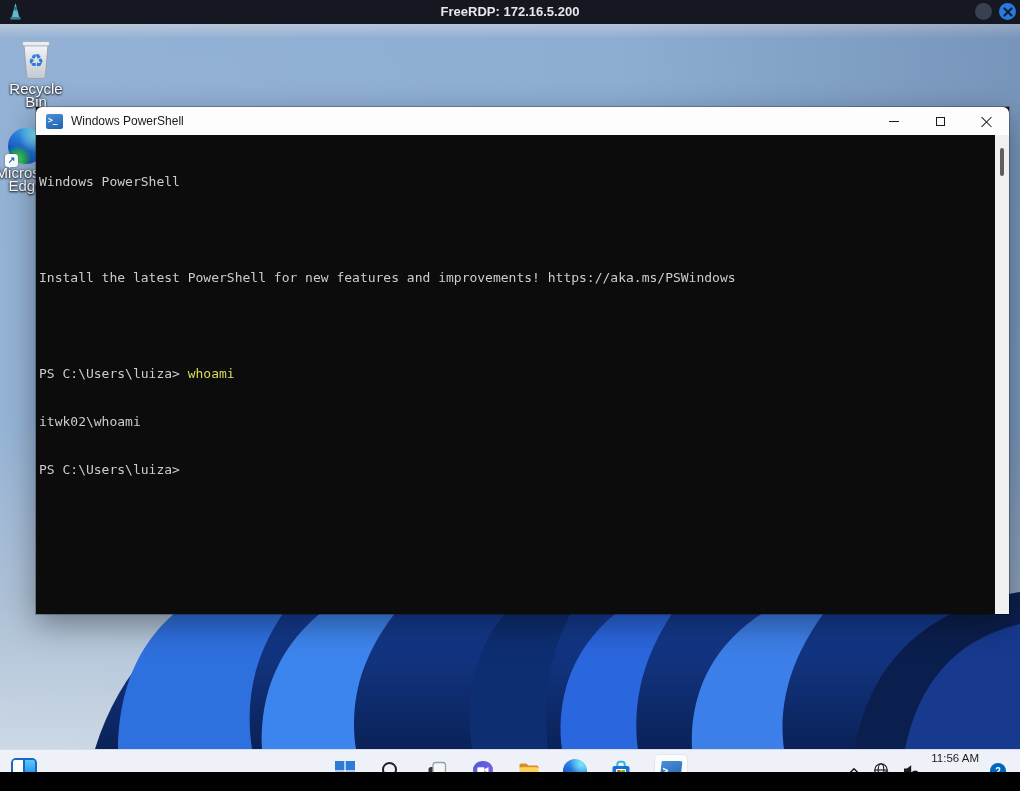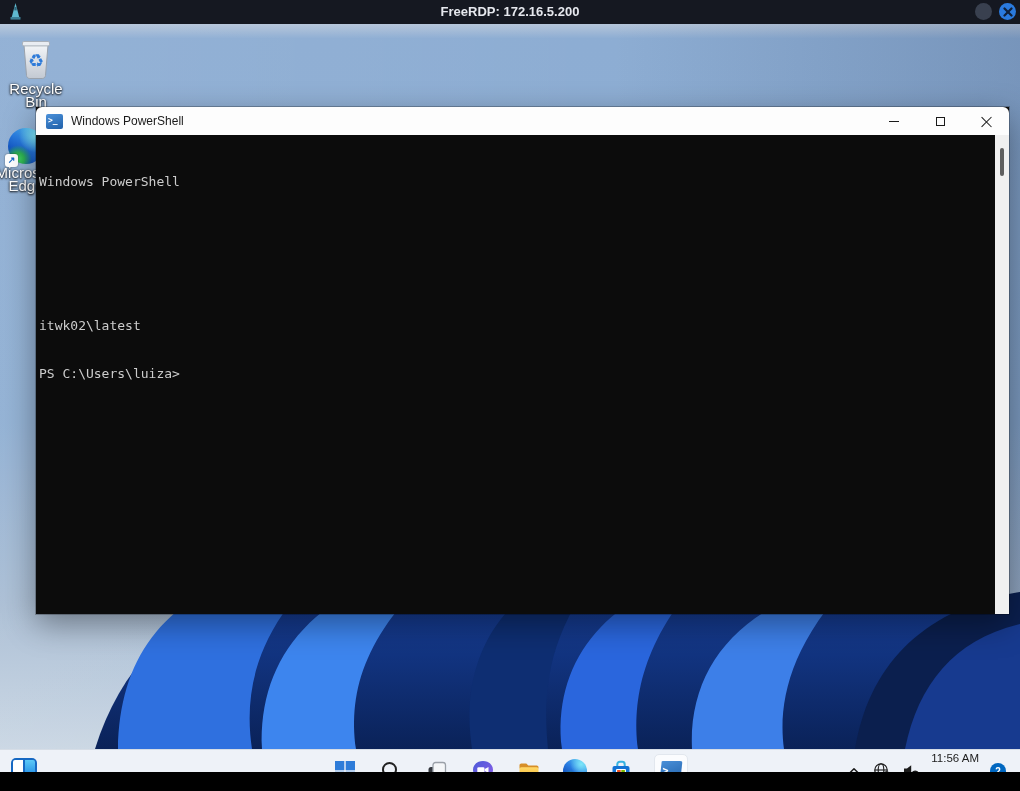--- a/index.html
+++ b/index.html
@@ -190,22 +190,24 @@
             </button>
           <button class="ps-ctrl">
               <span class="glyph-close"></span>
             </button>
         </span>
       </div>
 
       <div class="ps-terminal">
         <div class="tline">Windows PowerShell</div>
         <div class="tline"></div>
+        <div class="tline">Install the latest PowerShell for new features and improvements! https://aka.ms/PSWindows</div>
         <div class="tline"></div>
-        <div class="tline">itwk02\latest</div>
+        <div class="tline"><span>PS C:\Users\luiza&gt; </span><span class="cmd">whoami</span></div>
+        <div class="tline">itwk02\whoami</div>
         <div class="tline"><span>PS C:\Users\luiza&gt; </span></div>
         <div class="ps-scrollbar">
           <div class="ps-thumb"></div>
         </div>
       </div>
     </div>
   </div>
 
   <div class="taskbar">
     <button class="tb-widgets">

